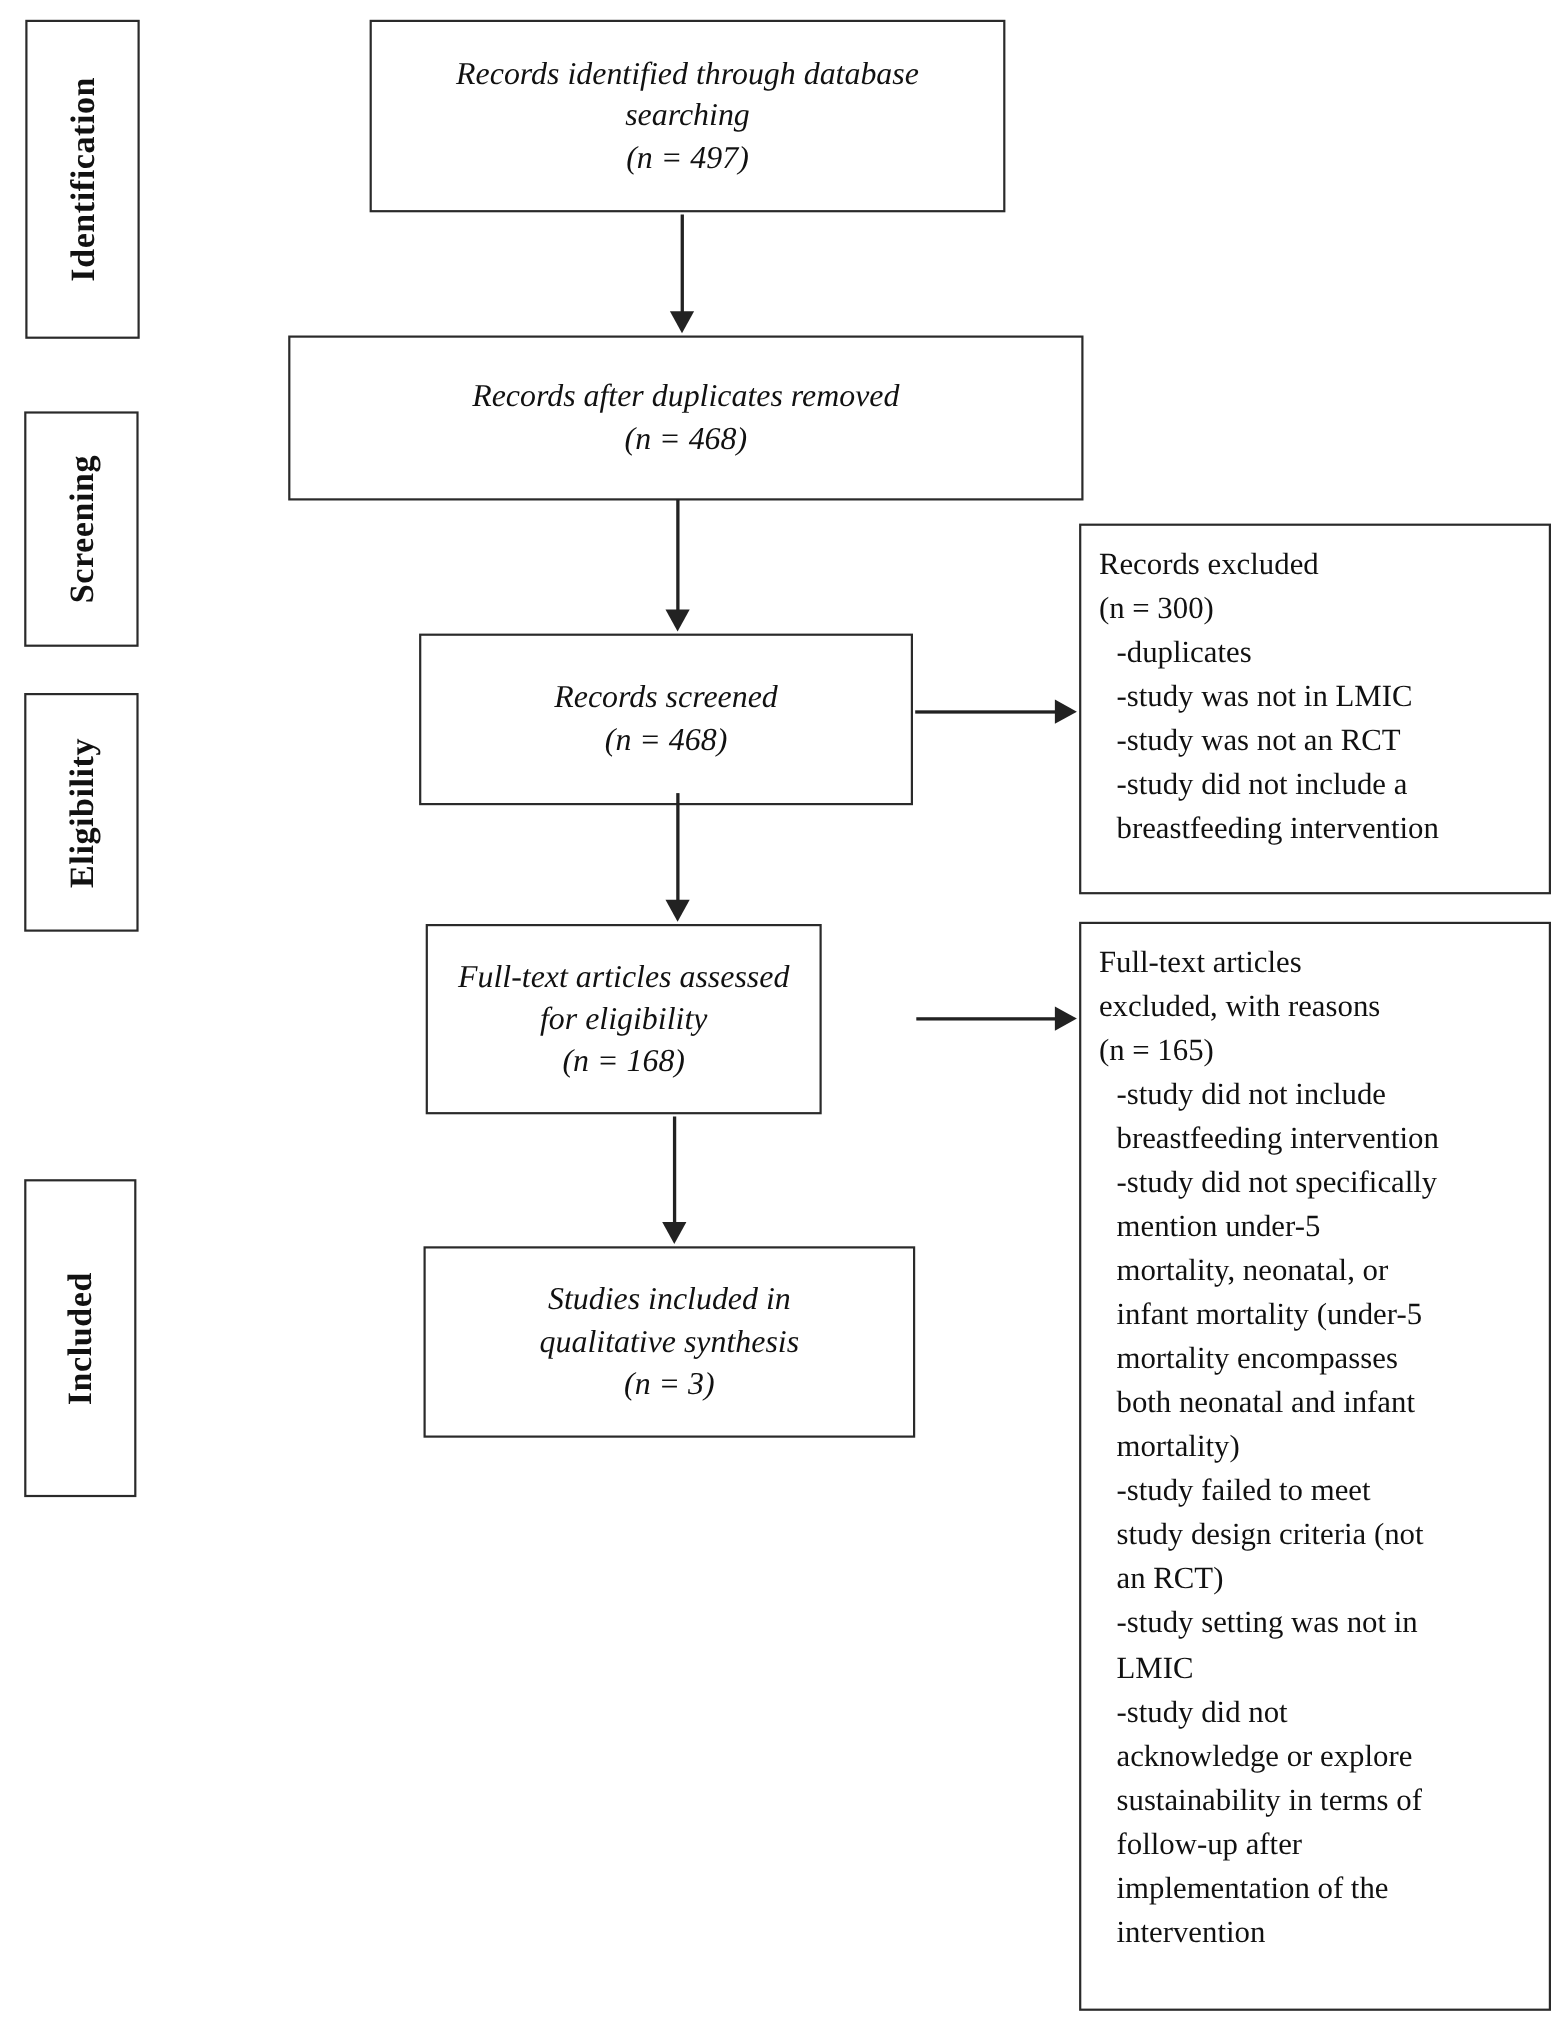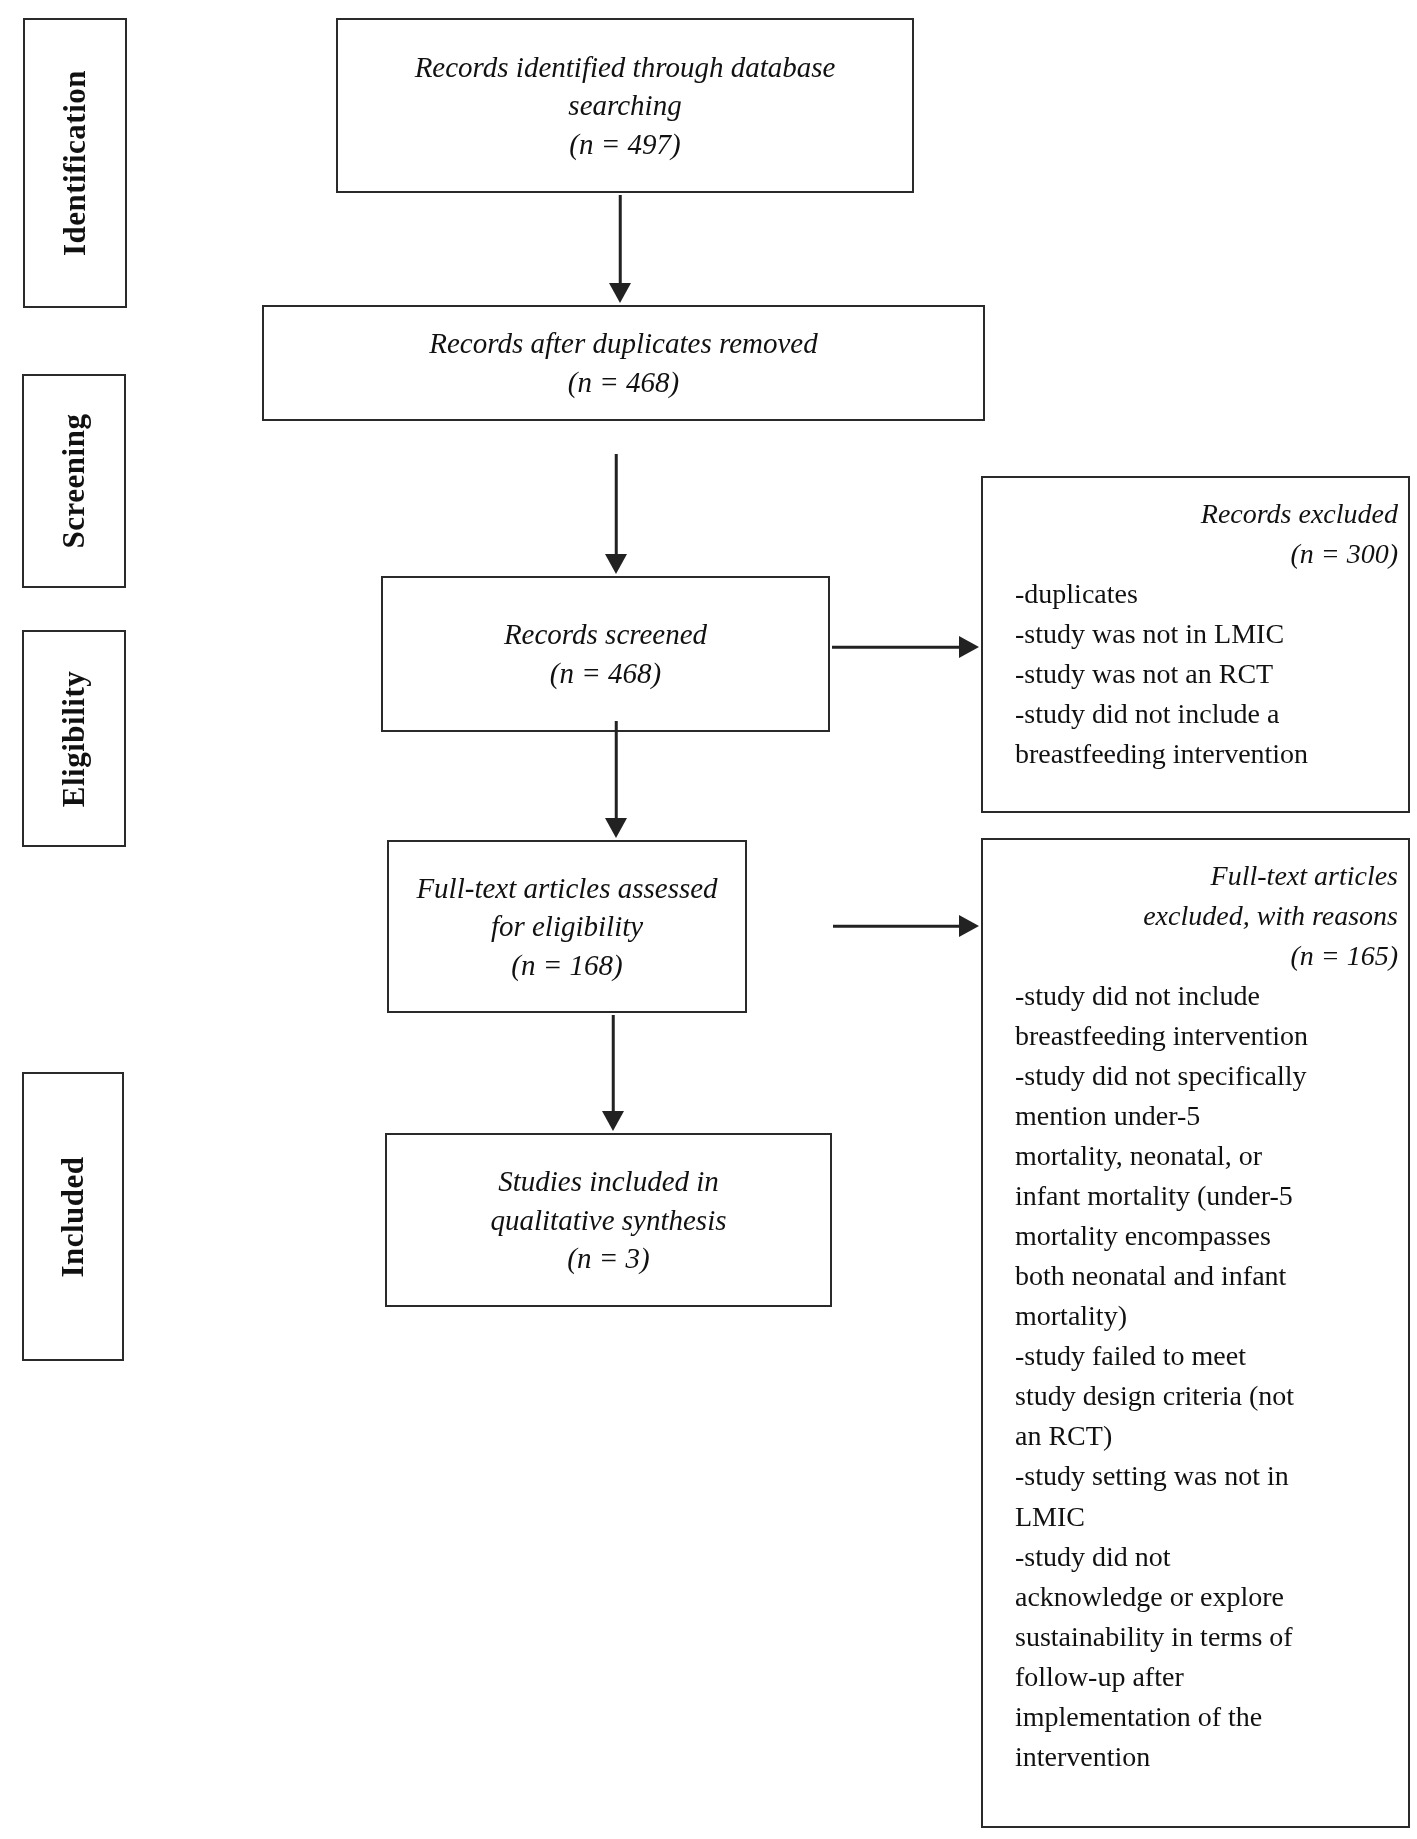--- a/index.html
+++ b/index.html
@@ -51,21 +51,21 @@
     line-height: 1.33;
     font-style: italic;
   }
 
   
   .excl-box {
     padding: 16px 10px 8px 16px;
     font-size: 28px;
     line-height: 1.43;
   }
-  .excl-header { text-align: right; font-style: italic; }
+  .excl-header { text-align: left; }
   .excl-reasons { text-align: left; margin-left: 16px; }
 
   
   .varrow { position: absolute; width: 24px; }
   .vshaft {
     position: absolute;
     left: 50%;
     transform: translateX(-50%);
     top: 0;
     bottom: 18px;
@@ -125,21 +125,21 @@
   <div class="bx stage" style="left:22px; top:1072px; width:102px; height:289px;">
     <span class="stage-label">Included</span>
   </div>
 
   <div class="bx flow-box" style="left:336px; top:18px; width:578px; height:175px;">
       <div class="line">Records identified through database</div>
       <div class="line">searching</div>
       <div class="line">(n = 497)</div>
     </div>
 
-  <div class="bx flow-box" style="left:262px; top:305px; width:723px; height:116px;">
+  <div class="bx flow-box" style="left:262px; top:305px; width:723px; height:150px;">
       <div class="line">Records after duplicates removed</div>
       <div class="line">(n = 468)</div>
     </div>
 
   <div class="bx flow-box" style="left:381px; top:576px; width:449px; height:156px;">
       <div class="line">Records screened</div>
       <div class="line">(n = 468)</div>
     </div>
 
   <div class="bx flow-box" style="left:387px; top:840px; width:360px; height:173px;">

